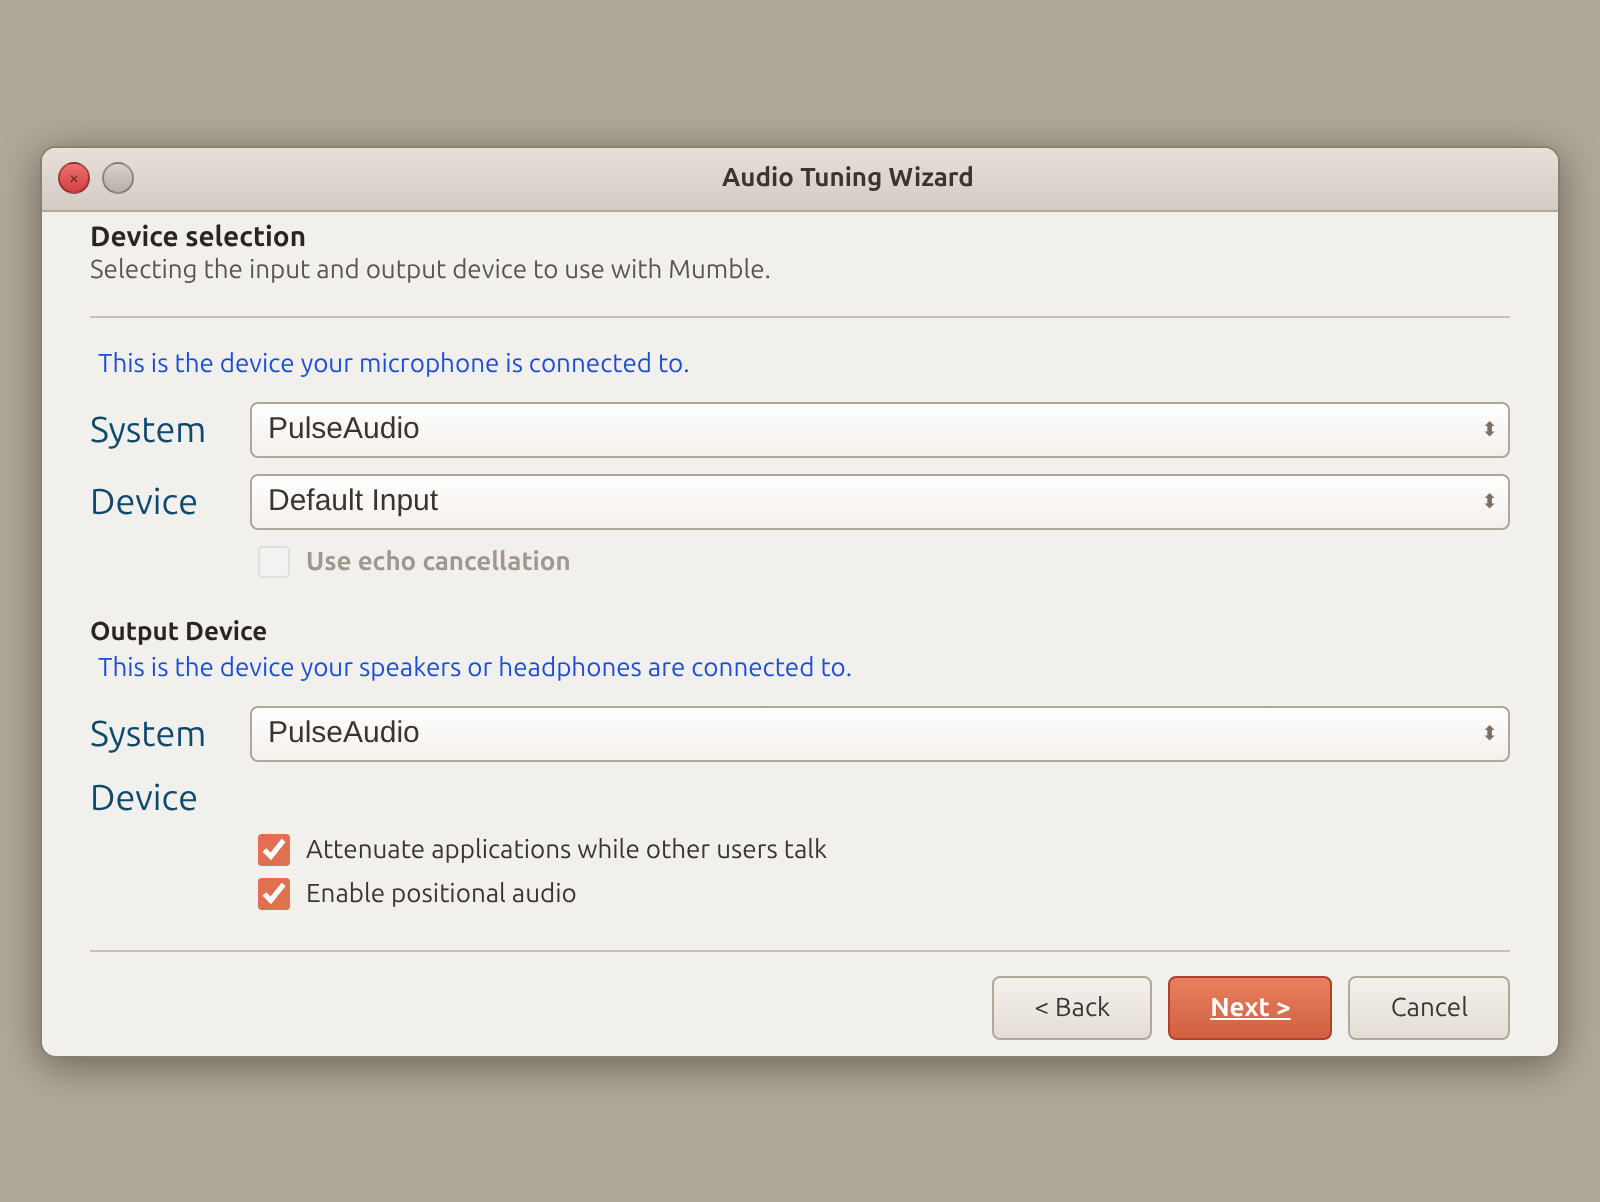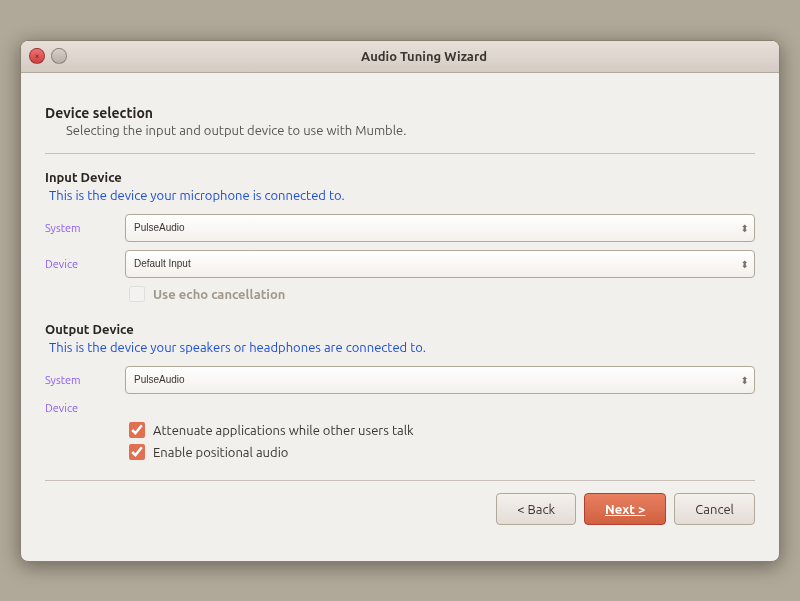--- a/index.html
+++ b/index.html
@@ -68,35 +68,34 @@
 
     .titlebar-title {
       flex: 1;
       text-align: center;
       font-size: 13px;
       font-weight: bold;
       color: #3a3530;
     }
 
     .content {
-      padding: 32px 24px;
+      padding: 4px 24px;
     }
 
     .section-title {
       font-weight: bold;
       font-size: 14px;
       color: #2a2520;
       margin-bottom: 2px;
     }
 
     .section-desc {
       color: #5a5550;
       font-size: 13px;
       margin-bottom: 16px;
-      margin-left: 21px;
     }
 
     .divider {
       border: none;
       border-top: 1px solid #c8c0b8;
       margin: 8px 0 16px 0;
     }
 
     .device-section {
       margin-bottom: 20px;
@@ -117,38 +116,38 @@
     }
 
     .form-row {
       display: flex;
       align-items: center;
       margin-bottom: 8px;
     }
 
     .form-label {
       width: 80px;
-      color: #8b5cf6;
-      font-size: 11px;
+      color: #0c4a6e;
+      font-size: 18px;
       flex-shrink: 0;
     }
 
     .select-wrapper {
       flex: 1;
       position: relative;
     }
 
     .select-wrapper select {
       width: 100%;
       height: 28px;
       background: linear-gradient(to bottom, #ffffff, #f4f0ec);
       border: 1px solid #b0a898;
       border-radius: 4px;
       padding: 0 28px 0 8px;
-      font-size: 10px;
+      font-size: 15px;
       color: #3a3530;
       appearance: none;
       -webkit-appearance: none;
       cursor: pointer;
     }
 
     .select-wrapper::after {
       content: '⬍';
       position: absolute;
       right: 6px;
@@ -243,21 +242,20 @@
     <div class="titlebar-title">Audio Tuning Wizard</div>
   </div>
 
   <div class="content">
 
     <div class="section-title">Device selection</div>
     <div class="section-desc">Selecting the input and output device to use with Mumble.</div>
     <hr class="divider">
 
     <div class="device-section">
-      <div class="device-section-title">Input Device</div>
       <div class="device-section-desc">This is the device your microphone is connected to.</div>
 
       <div class="form-row">
         <div class="form-label">System</div>
         <div class="select-wrapper">
           <select>
             <option>PulseAudio</option>
           </select>
         </div>
       </div>

